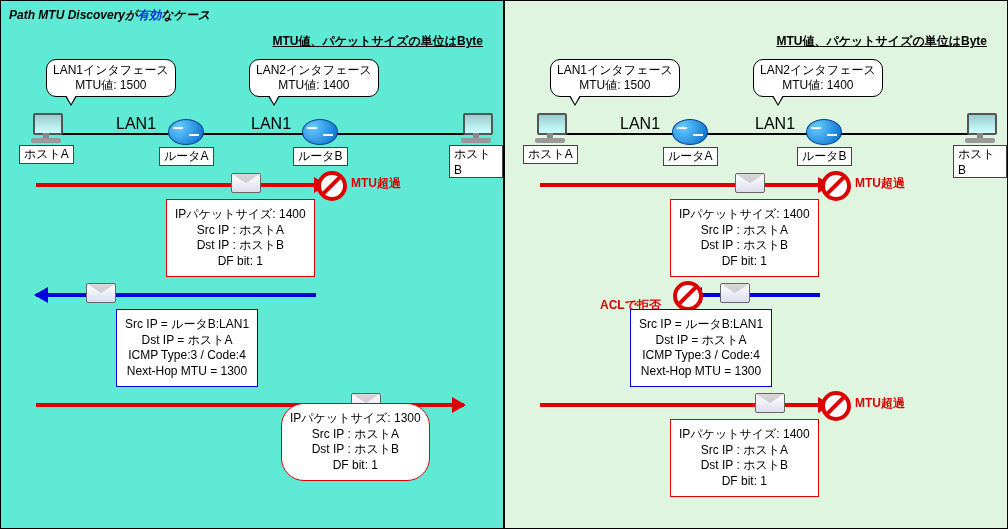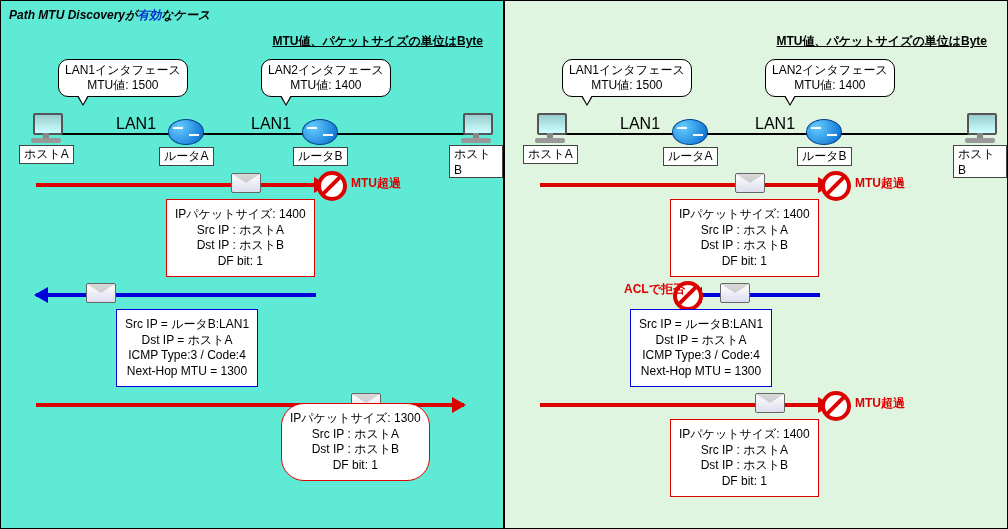--- a/index.html
+++ b/index.html
@@ -5,21 +5,21 @@
   html,body{margin:0;padding:0;font-family:"Meiryo","MS PGothic",sans-serif;font-size:12px;color:#000;}
   .page{display:flex;width:1008px;height:529px;}
   .panel{position:relative;box-sizing:border-box;border:1px solid #000;width:504px;height:529px;padding:6px 8px;}
   .panel.left{background:#5eead4;}
   .panel.right{background:#e0f5e0;}
   .title{font-weight:bold;font-style:italic;}
   .title .hl-blue{color:#0033cc;}
   .title .hl-red{color:#cc0000;}
   .subtitle{position:absolute;top:32px;right:20px;font-weight:bold;text-decoration:underline;}
   
-  .balloon{position:absolute;border:1.5px solid #000;border-radius:10px;background:#fff;padding:3px 6px;text-align:center;line-height:1.25;margin-left:12px;}
+  .balloon{position:absolute;border:1.5px solid #000;border-radius:10px;background:#fff;padding:3px 6px;text-align:center;line-height:1.25;}
   .balloon .tail{position:absolute;width:0;height:0;}
   .balloon.lan1 .tail{left:18px;bottom:-10px;border-left:6px solid transparent;border-right:6px solid transparent;border-top:10px solid #000;}
   .balloon.lan1 .tail::after{content:"";position:absolute;left:-5px;top:-11px;border-left:5px solid transparent;border-right:5px solid transparent;border-top:9px solid #fff;}
   .balloon.lan2 .tail{left:18px;bottom:-10px;border-left:6px solid transparent;border-right:6px solid transparent;border-top:10px solid #000;}
   .balloon.lan2 .tail::after{content:"";position:absolute;left:-5px;top:-11px;border-left:5px solid transparent;border-right:5px solid transparent;border-top:9px solid #fff;}
   
   .link-line{position:absolute;height:2px;background:#000;}
   .link-label{position:absolute;font-size:16px;}
   .node{position:absolute;text-align:left;}
   .node .lbl{border:1px solid #444;background:#fff;display:inline-block;padding:0 4px;margin-top:2px;font-size:12px;}
@@ -197,21 +197,21 @@
       <div>Src IP : ホストA</div>
       <div>Dst IP : ホストB</div>
       <div>DF bit:  1</div>
     </div>
 
     <div class="arrow blue" style="left:185px;top:292px;width:130px;">
         <div class="head left"></div>
       </div>
     <div class="envelope" style="left:215px;top:282px;"></div>
     <div class="stop" style="left:168px;top:280px;"></div>
-    <div class="stop-label" style="left:95px;top:280px;margin-left:24px;">ACLで拒否</div>
+    <div class="stop-label" style="left:95px;top:296px;">ACLで拒否</div>
     <div class="infobox blue" style="left:125px;top:308px;">
       <div>Src IP = ルータB:LAN1</div>
       <div>Dst IP = ホストA</div>
       <div>ICMP Type:3  / Code:4</div>
       <div>Next-Hop MTU = 1300</div>
     </div>
 
     <div class="arrow red" style="left:35px;top:402px;width:290px;">
         <div class="head right"></div>
       </div>

